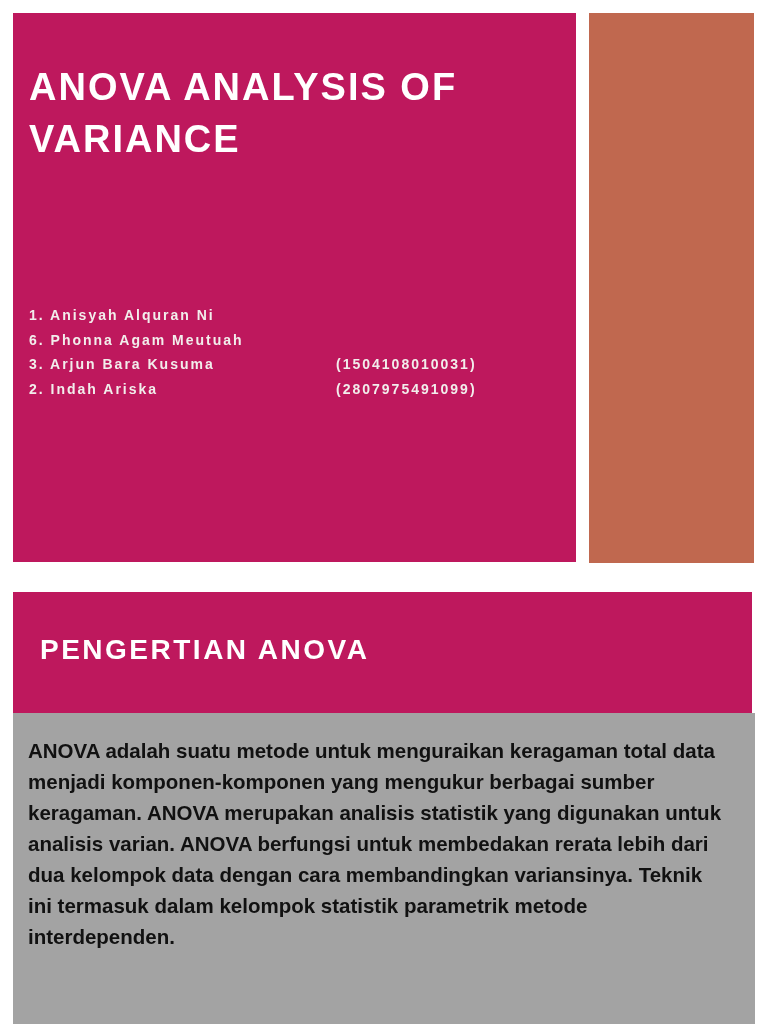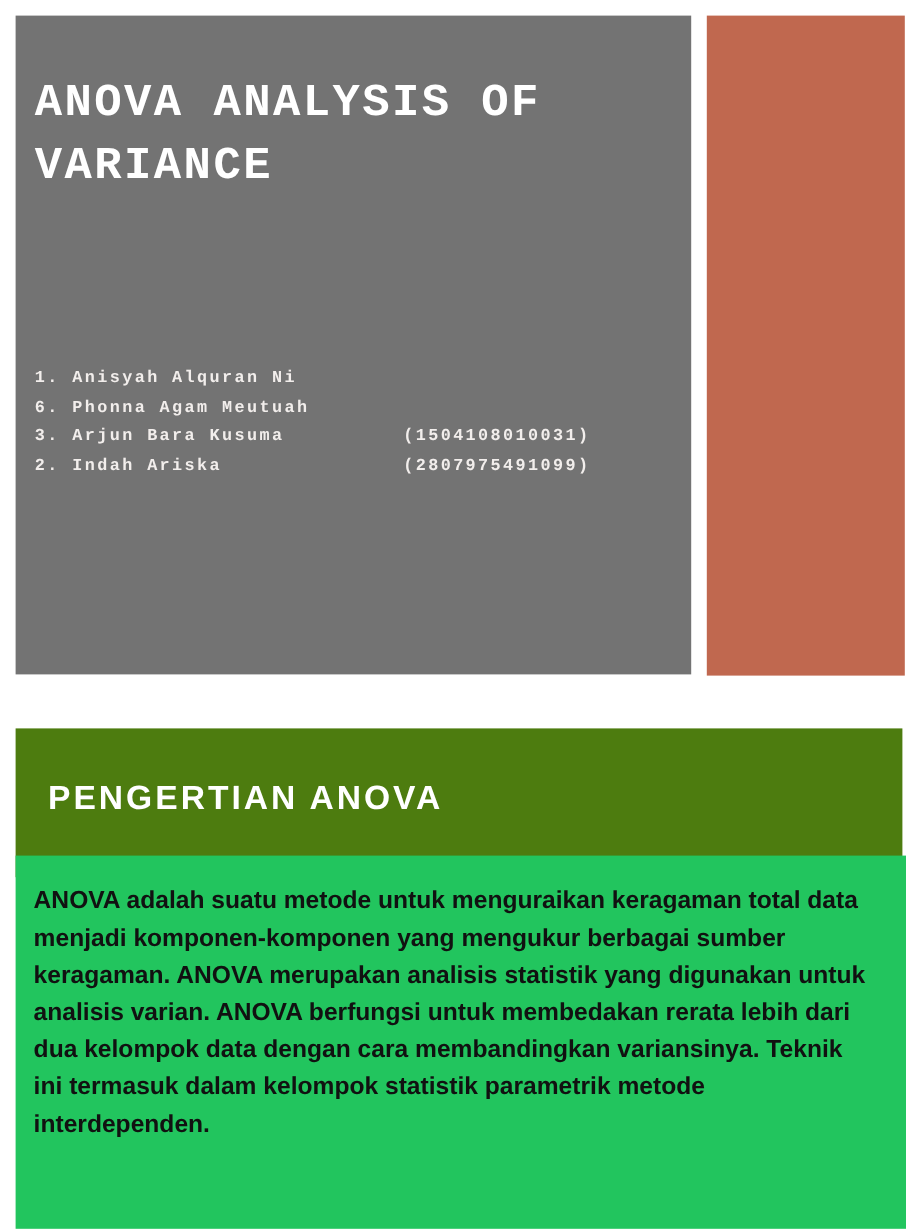--- a/index.html
+++ b/index.html
@@ -1,26 +1,26 @@
 <!DOCTYPE html>
 <html><head>
 <meta charset="utf-8">
 <style>
   html, body { margin:0; padding:0; }
   body { width:768px; height:1024px; background:#ffffff; position:relative; overflow:hidden; font-family:"Liberation Sans", sans-serif; }
-  .slide1-dark { position:absolute; left:13px; top:13px; width:563px; height:549px; background:#737373;font-family:Liberation Mono, monospace; }
+  .slide1-dark { position:absolute; left:13px; top:13px; width:563px; height:549px; background:#be185d; }
   .slide1-accent { position:absolute; left:589px; top:13px; width:165px; height:550px; background:#c0684f; }
   .title { position:absolute; left:16px; top:48px; width:540px; color:#ffffff; font-weight:bold; font-size:38px; line-height:52px; letter-spacing:2px; margin:0; }
   .members { position:absolute; left:16px; top:248px; width:520px; color:#f2eeec; font-size:14px; font-weight:bold; letter-spacing:2px;margin-top:42px; }
   .member { display:flex; height:24.5px; line-height:24.5px; }
   .member .name { width:307px; }
   .member .nim { }
-  .slide2-header { position:absolute; left:13px; top:607px; width:739px; height:124px; background:#4d7c0f; }
+  .slide2-header { position:absolute; left:13px; top:592px; width:739px; height:124px; background:#be185d; }
   .slide2-title { position:absolute; left:27px; top:42px; color:#ffffff; font-weight:bold; font-size:28px; letter-spacing:2.5px; margin:0; }
-  .slide2-body { position:absolute; left:13px; top:713px; width:742px; height:311px; background:#22c55e; }
+  .slide2-body { position:absolute; left:13px; top:713px; width:742px; height:311px; background:#a3a3a3; }
   .body-text { position:absolute; left:15px; top:22px; width:700px; color:#111111; font-size:20.5px; line-height:31px; font-weight:bold; margin:0; }
 </style>
 </head>
 <body>
 
 <div class="slide1-dark">
   <h1 class="title">ANOVA ANALYSIS OF VARIANCE</h1>
   <div class="members">
     <div class="member">
       <span class="name">1. Anisyah Alquran Ni</span>

